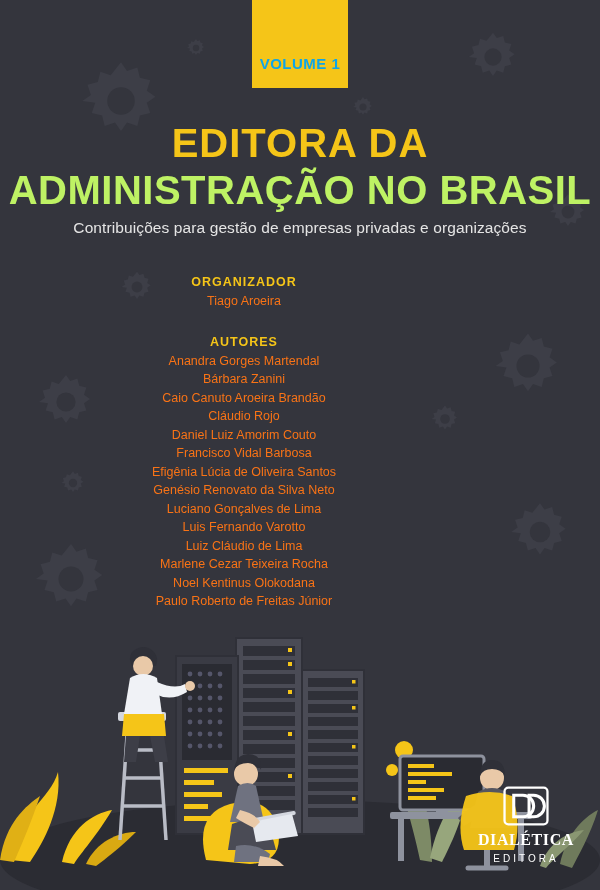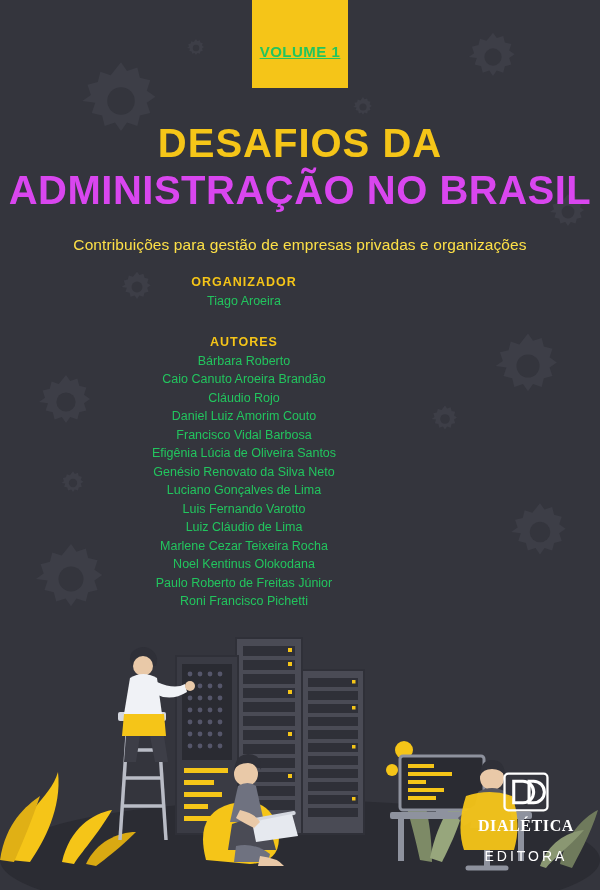--- a/index.html
+++ b/index.html
@@ -41,28 +41,27 @@
   }
   .volume-label {
     position: absolute;
     top: 0;
     left: 252px;
     width: 96px;
     height: 88px;
     display: flex;
     align-items: flex-end;
     justify-content: center;
-    padding-bottom: 28px;
+    padding-bottom: 16px;
     box-sizing: border-box;
     font-size: 15px;
     font-weight: bold;
     letter-spacing: 0.5px;
-    color: #22c55e;
+    color: #0ea5e9;
     z-index: 4;
-    text-decoration: underline;
   }
 
   
   .title-area {
     position: absolute;
     top: 122px;
     left: 0;
     width: 600px;
     text-align: center;
     z-index: 5;
@@ -70,29 +69,29 @@
   .title-line1 {
     font-size: 40px;
     font-weight: bold;
     color: #f5c518;
     letter-spacing: 1px;
     line-height: 1.05;
   }
   .title-line2 {
     font-size: 40px;
     font-weight: bold;
-    color: #d946ef;
+    color: #bef264;
     letter-spacing: 0.5px;
     line-height: 1.1;
     margin-top: 4px;
   }
   .subtitle {
-    margin-top: 24px;
+    margin-top: 7px;
     font-size: 15.5px;
-    color: #fde047;
+    color: #e5e5e5;
     letter-spacing: 0.1px;
   }
 
   
   .credits {
     position: absolute;
     top: 275px;
     left: 0;
     width: 488px;
     text-align: center;
@@ -100,21 +99,21 @@
   }
   .credits-heading {
     font-size: 12.5px;
     font-weight: bold;
     color: #f5c518;
     letter-spacing: 1px;
     margin-bottom: 3px;
   }
   .credits-name {
     font-size: 12.5px;
-    color: #22c55e;
+    color: #f97316;
     line-height: 1.48;
   }
   .authors-heading {
     margin-top: 24px;
     text-align: center;
   }
   .authors-list .credits-name {
     font-size: 12.5px;
   }
 
@@ -142,23 +141,23 @@
     height: 40px;
     margin: 0 auto 5px auto;
   }
   .publisher-name {
     font-size: 16px;
     font-weight: bold;
     letter-spacing: 0.6px;
     font-family: Liberation Serif, serif;
   }
   .publisher-sub {
-    font-size: 14px;
+    font-size: 10px;
     letter-spacing: 3px;
-    margin-top: 13px;
+    margin-top: 4px;
   }
 </style>
 </head>
 <body>
 
 <div class="cover">
 
   <div class="gear" style="left:78px; top:58px;">
     <svg width="86" height="86" viewBox="0 0 100 100">
       <path fill="currentColor" d="M50 5l7 10 12-4 3 12 12 3-4 12 10 7-10 7 4 12-12 3-3 12-12-4-7 10-7-10-12 4-3-12-12-3 4-12L5 50l10-7-4-12 12-3 3-12 12 4z"></path>
@@ -229,44 +228,44 @@
     <svg width="40" height="40" viewBox="0 0 100 100">
       <path fill="currentColor" d="M50 5l7 10 12-4 3 12 12 3-4 12 10 7-10 7 4 12-12 3-3 12-12-4-7 10-7-10-12 4-3-12-12-3 4-12L5 50l10-7-4-12 12-3 3-12 12 4z"></path>
       <circle cx="50" cy="50" r="16" fill="#34353d"></circle>
     </svg>
   </div>
 
   <div class="volume-band"></div>
   <div class="volume-label">VOLUME 1</div>
 
   <div class="title-area">
-    <div class="title-line1">DESAFIOS DA</div>
+    <div class="title-line1">EDITORA DA</div>
     <div class="title-line2">ADMINISTRAÇÃO NO BRASIL</div>
     <div class="subtitle">Contribuições para gestão de empresas privadas e organizações</div>
   </div>
 
   <div class="credits">
     <div class="credits-heading">ORGANIZADOR</div>
     <div class="credits-name">Tiago Aroeira</div>
     <div class="credits-heading authors-heading">AUTORES</div>
     <div class="authors-list">
-      <div class="credits-name">Bárbara Roberto</div>
+      <div class="credits-name">Anandra Gorges Martendal</div>
+      <div class="credits-name">Bárbara Zanini</div>
       <div class="credits-name">Caio Canuto Aroeira Brandão</div>
       <div class="credits-name">Cláudio Rojo</div>
       <div class="credits-name">Daniel Luiz Amorim Couto</div>
       <div class="credits-name">Francisco Vidal Barbosa</div>
       <div class="credits-name">Efigênia Lúcia de Oliveira Santos</div>
       <div class="credits-name">Genésio Renovato da Silva Neto</div>
       <div class="credits-name">Luciano Gonçalves de Lima</div>
       <div class="credits-name">Luis Fernando Varotto</div>
       <div class="credits-name">Luiz Cláudio de Lima</div>
       <div class="credits-name">Marlene Cezar Teixeira Rocha</div>
       <div class="credits-name">Noel Kentinus Olokodana</div>
       <div class="credits-name">Paulo Roberto de Freitas Júnior</div>
-      <div class="credits-name">Roni Francisco Pichetti</div>
     </div>
   </div>
 
   <svg class="illustration" viewBox="0 0 600 330">
 
     <ellipse cx="300" cy="300" rx="300" ry="60" fill="#2b2c33"></ellipse>
 
     <g>
       <path d="M10 300 C 20 250, 50 240, 58 212 C 62 248, 44 282, 30 302 Z" fill="#f5c518"></path>
       <path d="M0 300 C 6 262, 26 246, 40 236 C 30 266, 20 288, 14 302 Z" fill="#e0b015"></path>

